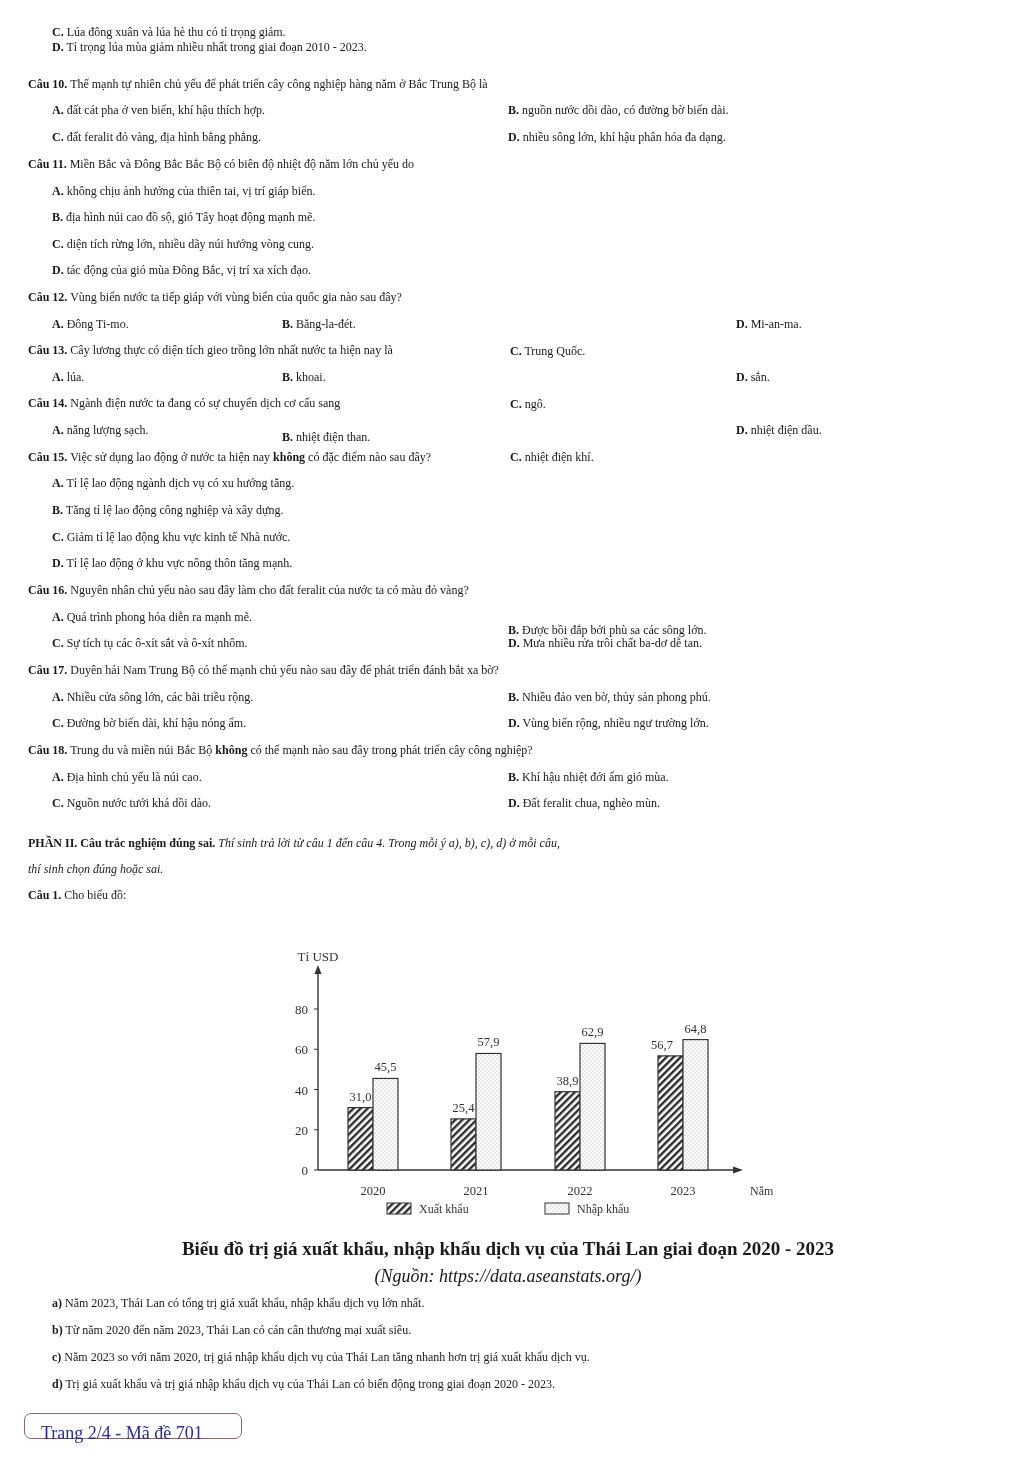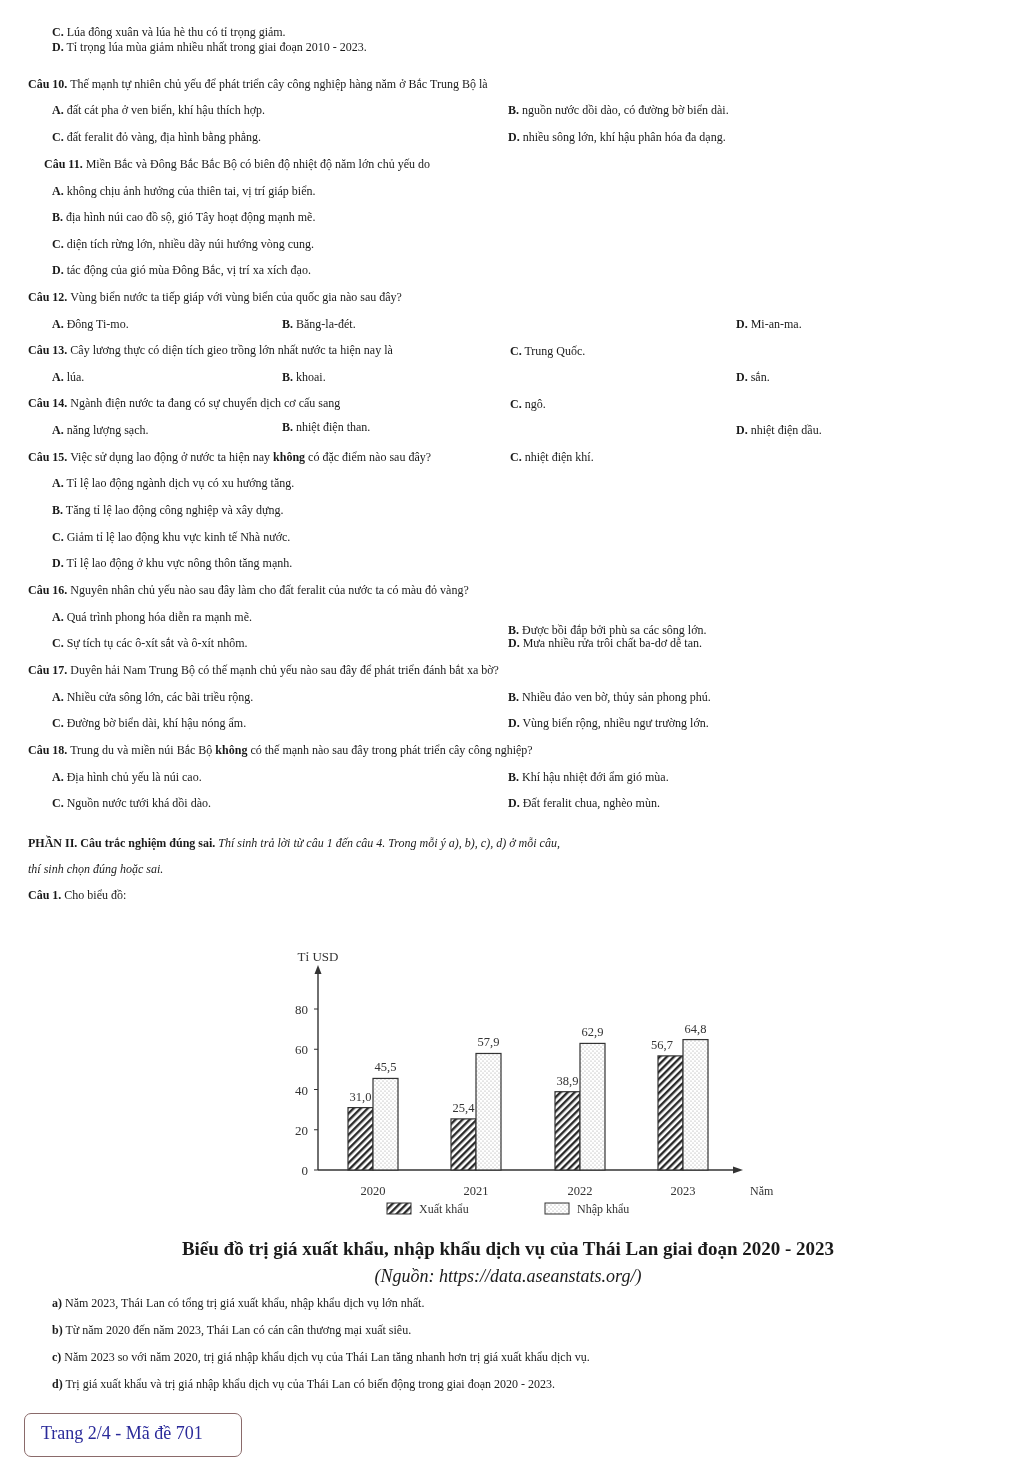--- a/index.html
+++ b/index.html
@@ -8,58 +8,58 @@
   .line { position:absolute; left:0; white-space:nowrap; font-size:12px; line-height:22px; }
   .q { left:28px; }
   .opt { left:52px; }
   .col2 { left:508px; }
   .c4b { left:282px; } .c4c { left:510px;margin-top:27px; } .c4d { left:736px; }
   b { font-weight:bold; }
   .it { font-style:italic; }
   .center { left:0; width:1016px; text-align:center; }
   .caption { font-weight:bold; font-size:19px; }
   .src { font-style:italic; font-size:18px; }
-  .footer-box { position:absolute; left:24px; top:1413px; width:218px; height:44px;
+  .footer-box { position:absolute; left:24px; top:1413px; width:218px; height:26px;
                 border:1.5px solid #8a6a6a; border-radius:7px; box-sizing:border-box; }
   .footer-text { position:absolute; left:16px; top:9px; font-size:18px; color:#2a2a9a; white-space:nowrap; }
   svg text { font-family:"Liberation Serif", "DejaVu Serif", serif; fill:#333; }
 </style>
 </head>
 <body>
 
 <div class="line opt" style="top:21px;"><b>C.</b><span> Lúa đông xuân và lúa hè thu có tỉ trọng giảm.</span></div>
 <div class="line opt" style="top:36px;"><b>D.</b><span> Tỉ trọng lúa mùa giảm nhiều nhất trong giai đoạn 2010 - 2023.</span></div>
 
 <div class="line q" style="top:73px;"><b>Câu 10.</b><span> Thế mạnh tự nhiên chủ yếu để phát triển cây công nghiệp hàng năm ở Bắc Trung Bộ là</span></div>
 <div class="line opt" style="top:99px;"><b>A.</b><span> đất cát pha ở ven biển, khí hậu thích hợp.</span></div>
 <div class="line col2" style="top:99px;"><b>B.</b><span> nguồn nước dồi dào, có đường bờ biển dài.</span></div>
 <div class="line opt" style="top:126px;"><b>C.</b><span> đất feralit đỏ vàng, địa hình bằng phẳng.</span></div>
 <div class="line col2" style="top:126px;"><b>D.</b><span> nhiều sông lớn, khí hậu phân hóa đa dạng.</span></div>
 
-<div class="line q" style="top:153px;margin-left:16px;"><b>Câu 11.</b><span> Miền Bắc và Đông Bắc Bắc Bộ có biên độ nhiệt độ năm lớn chủ yếu do</span></div>
+<div class="line q" style="top:153px;"><b>Câu 11.</b><span> Miền Bắc và Đông Bắc Bắc Bộ có biên độ nhiệt độ năm lớn chủ yếu do</span></div>
 <div class="line opt" style="top:180px;"><b>A.</b><span> không chịu ảnh hưởng của thiên tai, vị trí giáp biển.</span></div>
 <div class="line opt" style="top:206px;"><b>B.</b><span> địa hình núi cao đồ sộ, gió Tây hoạt động mạnh mẽ.</span></div>
 <div class="line opt" style="top:233px;"><b>C.</b><span> diện tích rừng lớn, nhiều dãy núi hướng vòng cung.</span></div>
 <div class="line opt" style="top:259px;"><b>D.</b><span> tác động của gió mùa Đông Bắc, vị trí xa xích đạo.</span></div>
 
 <div class="line q" style="top:286px;"><b>Câu 12.</b><span> Vùng biển nước ta tiếp giáp với vùng biển của quốc gia nào sau đây?</span></div>
 <div class="line opt" style="top:313px;"><b>A.</b><span> Đông Ti-mo.</span></div>
 <div class="line c4b" style="top:313px;"><b>B.</b><span> Băng-la-đét.</span></div>
 <div class="line c4c" style="top:313px;"><b>C.</b><span> Trung Quốc.</span></div>
 <div class="line c4d" style="top:313px;"><b>D.</b><span> Mi-an-ma.</span></div>
 
 <div class="line q" style="top:339px;"><b>Câu 13.</b><span> Cây lương thực có diện tích gieo trồng lớn nhất nước ta hiện nay là</span></div>
 <div class="line opt" style="top:366px;"><b>A.</b><span> lúa.</span></div>
 <div class="line c4b" style="top:366px;"><b>B.</b><span> khoai.</span></div>
 <div class="line c4c" style="top:366px;"><b>C.</b><span> ngô.</span></div>
 <div class="line c4d" style="top:366px;"><b>D.</b><span> sắn.</span></div>
 
 <div class="line q" style="top:392px;"><b>Câu 14.</b><span> Ngành điện nước ta đang có sự chuyển dịch cơ cấu sang</span></div>
 <div class="line opt" style="top:419px;"><b>A.</b><span> năng lượng sạch.</span></div>
-<div class="line c4b" style="top:416px;"><b>B.</b><span> nhiệt điện than.</span></div>
+<div class="line c4b" style="top:426px;"><b>B.</b><span> nhiệt điện than.</span></div>
 <div class="line c4c" style="top:419px;"><b>C.</b><span> nhiệt điện khí.</span></div>
 <div class="line c4d" style="top:419px;"><b>D.</b><span> nhiệt điện dầu.</span></div>
 
 <div class="line q" style="top:446px;"><b>Câu 15.</b><span> Việc sử dụng lao động ở nước ta hiện nay </span><b>không</b><span> có đặc điểm nào sau đây?</span></div>
 <div class="line opt" style="top:472px;"><b>A.</b><span> Tỉ lệ lao động ngành dịch vụ có xu hướng tăng.</span></div>
 <div class="line opt" style="top:499px;"><b>B.</b><span> Tăng tỉ lệ lao động công nghiệp và xây dựng.</span></div>
 <div class="line opt" style="top:526px;"><b>C.</b><span> Giảm tỉ lệ lao động khu vực kinh tế Nhà nước.</span></div>
 <div class="line opt" style="top:552px;"><b>D.</b><span> Tỉ lệ lao động ở khu vực nông thôn tăng mạnh.</span></div>
 
 <div class="line q" style="top:579px;"><b>Câu 16.</b><span> Nguyên nhân chủ yếu nào sau đây làm cho đất feralit của nước ta có màu đỏ vàng?</span></div>

